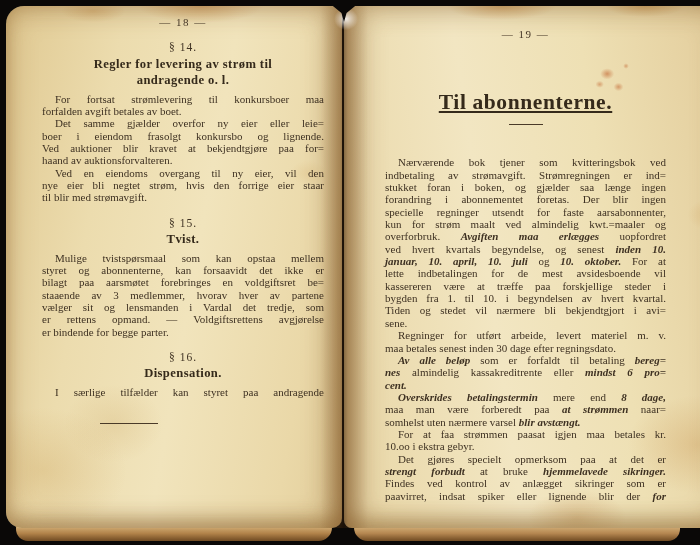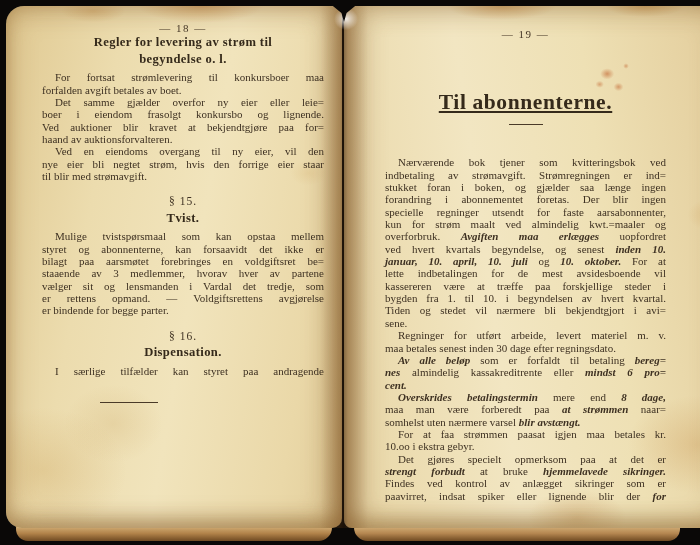--- a/index.html
+++ b/index.html
@@ -61,21 +61,21 @@
   }
   .flare{position:absolute;left:334px;top:8px;width:24px;height:22px;z-index:3;pointer-events:none;
     background:radial-gradient(closest-side, rgba(255,255,255,.85), rgba(255,255,255,0));}
   .notch{position:absolute;left:328px;top:2px;width:32px;height:20px;z-index:4;pointer-events:none;
     background:var(--bg);
     clip-path:polygon(0 0,100% 0,58% 55%,50% 100%,42% 55%);
     filter:blur(.6px);}
 
   
   .content{position:absolute;color:var(--ink);font-size:11px;line-height:12.35px;z-index:5;}
-  .left-content{left:36px;top:16px;width:282px;}
+  .left-content{left:36px;top:10px;width:282px;}
   .right-content{left:41px;top:22px;width:281px;}
 
   .page-number{text-align:center;font-size:11px;letter-spacing:1.5px;color:#463727;}
   .section-number{text-align:center;margin-top:13px;margin-bottom:2px;font-size:11.5px;letter-spacing:1px;}
   .heading{text-align:center;font-weight:bold;font-size:12.6px;line-height:16.5px;letter-spacing:.4px;margin-bottom:4px;color:#352a1b;}
   .para{margin:0;}
   .line{text-align:justify;text-align-last:justify;}
   .line.last{text-align-last:left;}
   .line.indent{text-indent:13px;}
   .bi{font-weight:bold;font-style:italic;}
@@ -88,23 +88,24 @@
 <body>
 
 <div class="book">
   <div class="band band-left"></div>
   <div class="band band-right"></div>
 
   <div class="page page-left">
     <div class="content left-content">
       <div class="page-number">— 18 —</div>
       <div>
+          <div class="section-number">§ 14.</div>
           <div class="heading">
             <div>Regler for levering av strøm til</div>
-            <div>begyndelse o. l.</div>
+            <div>andragende o. l.</div>
           </div>
           <div class="para">
             <div class="line indent"><span>For fortsat strømlevering til konkursboer maa</span></div>
             <div class="line last"><span>forfalden avgift betales av boet.</span></div>
           </div>
           <div class="para">
             <div class="line indent"><span>Det samme gjælder overfor ny eier eller leie=</span></div>
             <div class="line"><span>boer i eiendom frasolgt konkursbo og lignende.</span></div>
             <div class="line"><span>Ved auktioner blir kravet at bekjendtgjøre paa for=</span></div>
             <div class="line last"><span>haand av auktionsforvalteren.</span></div>

